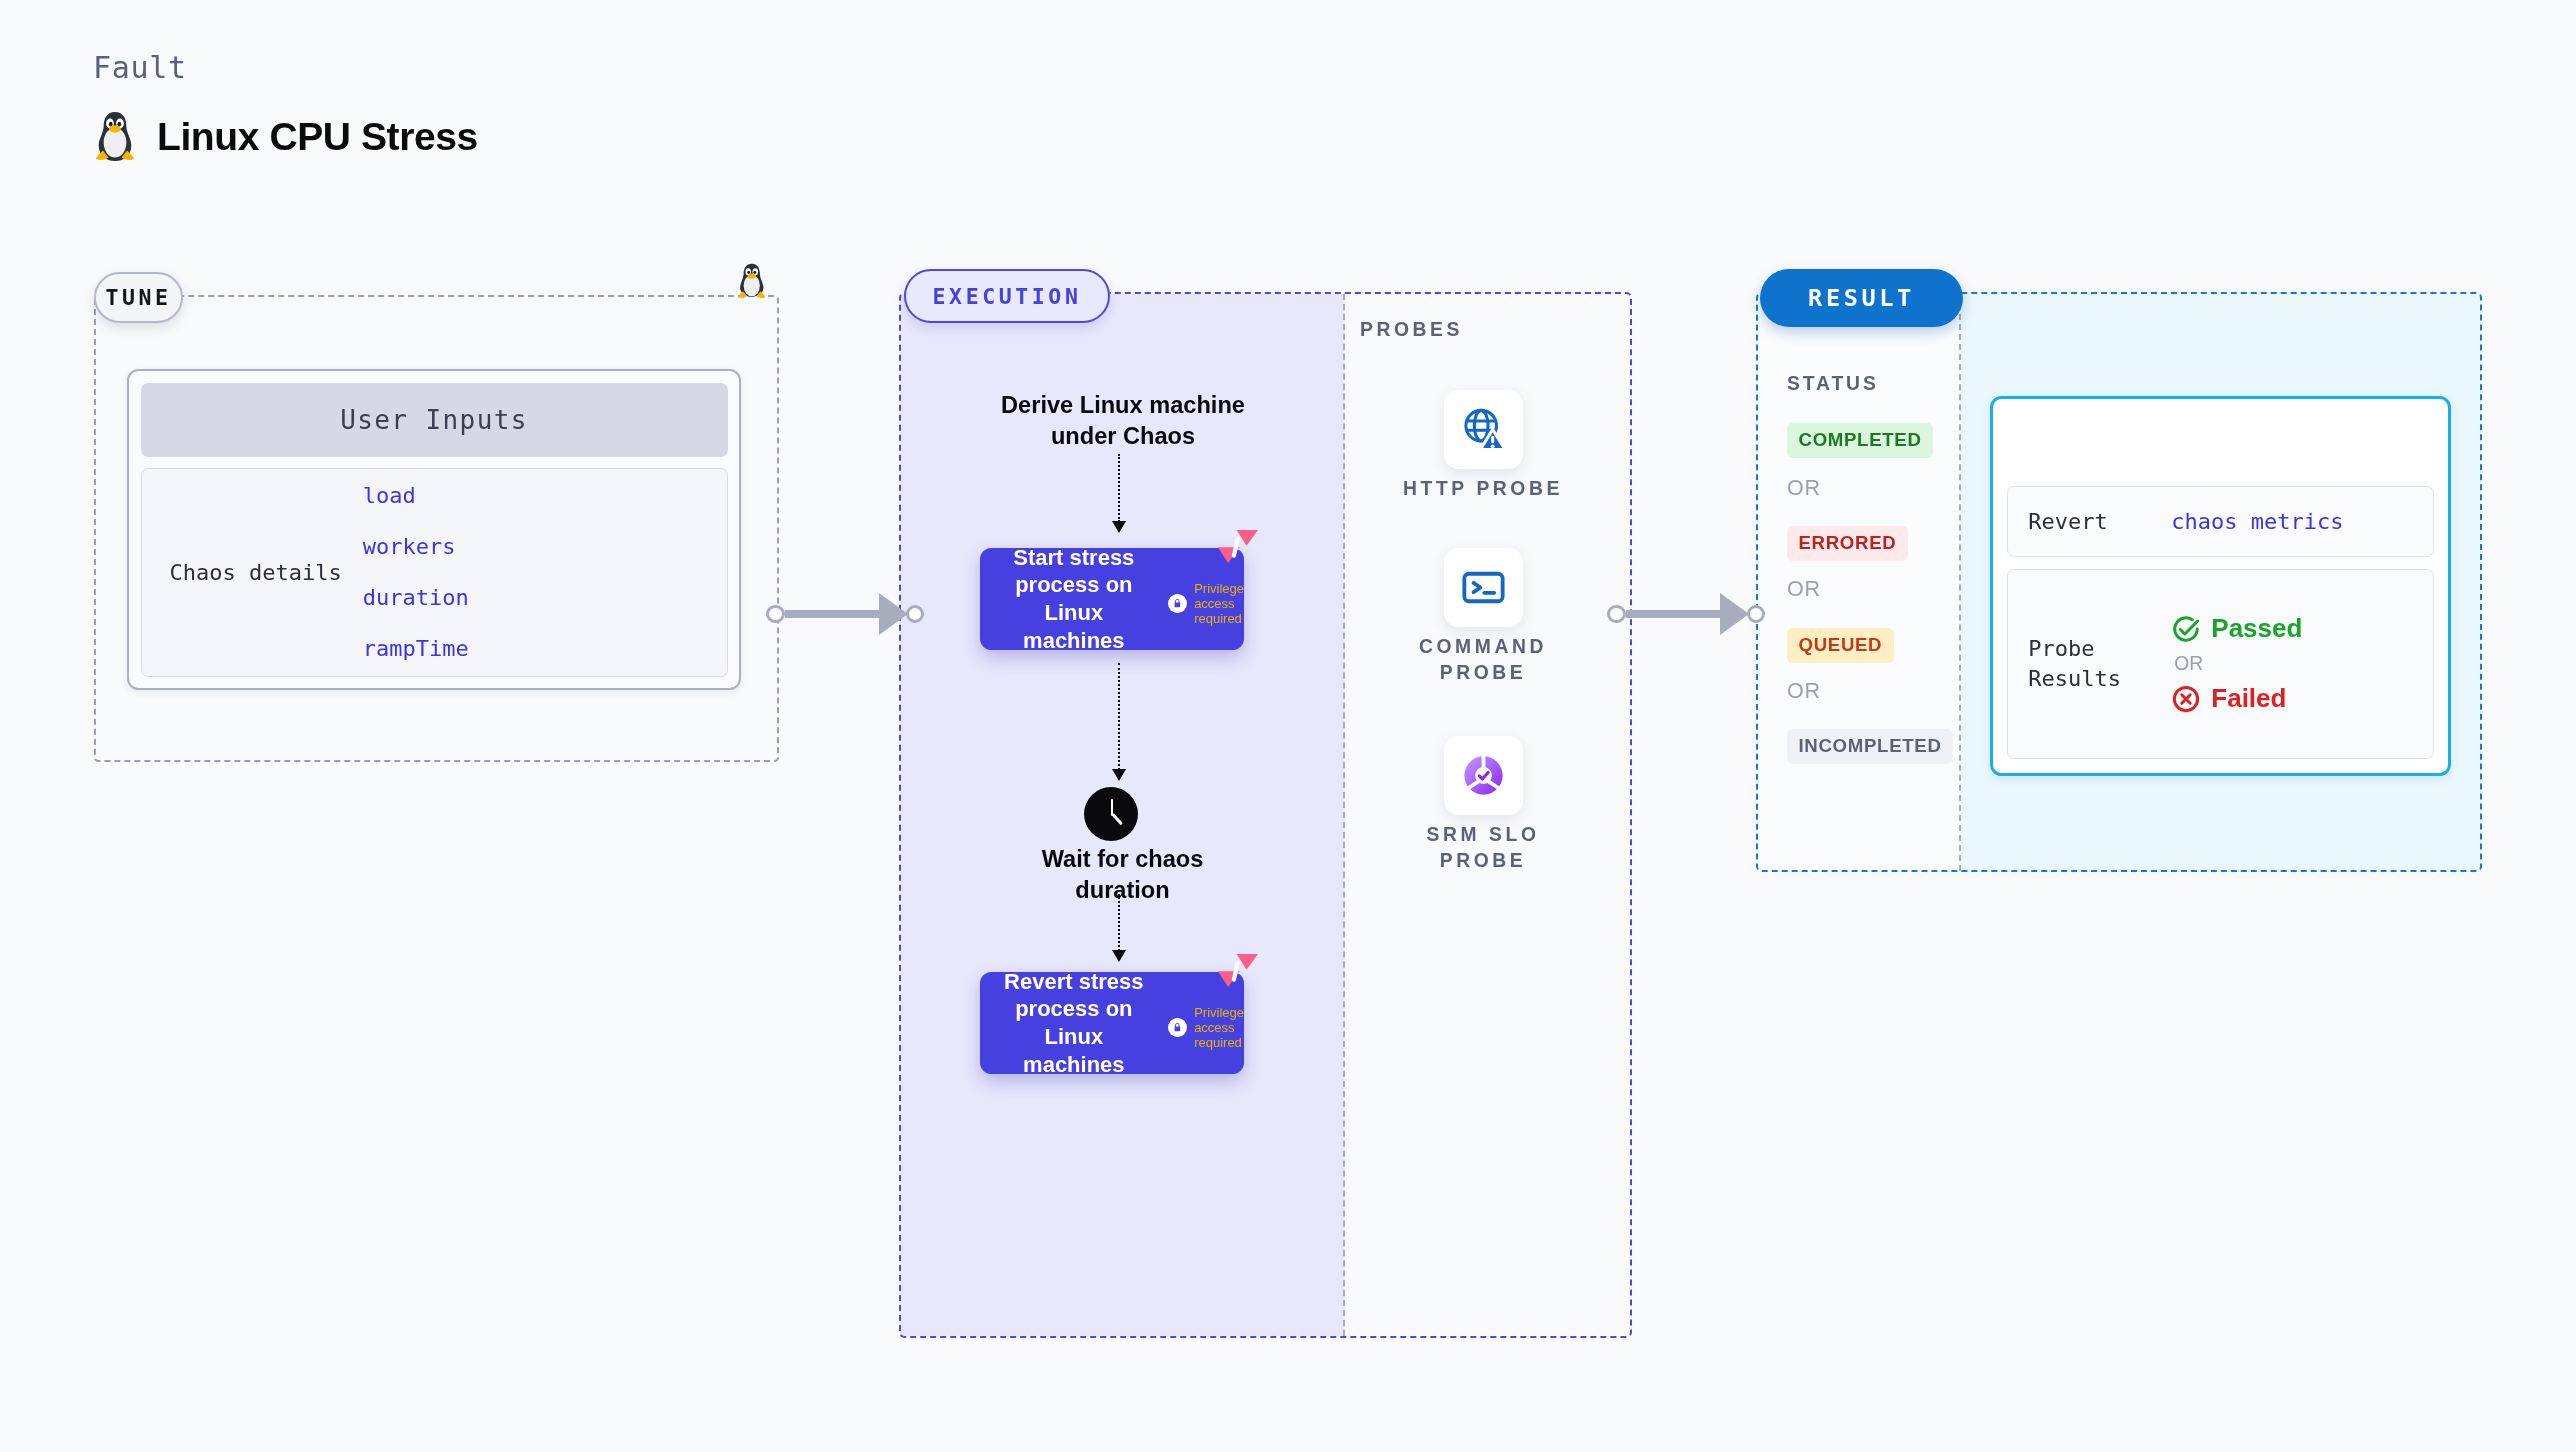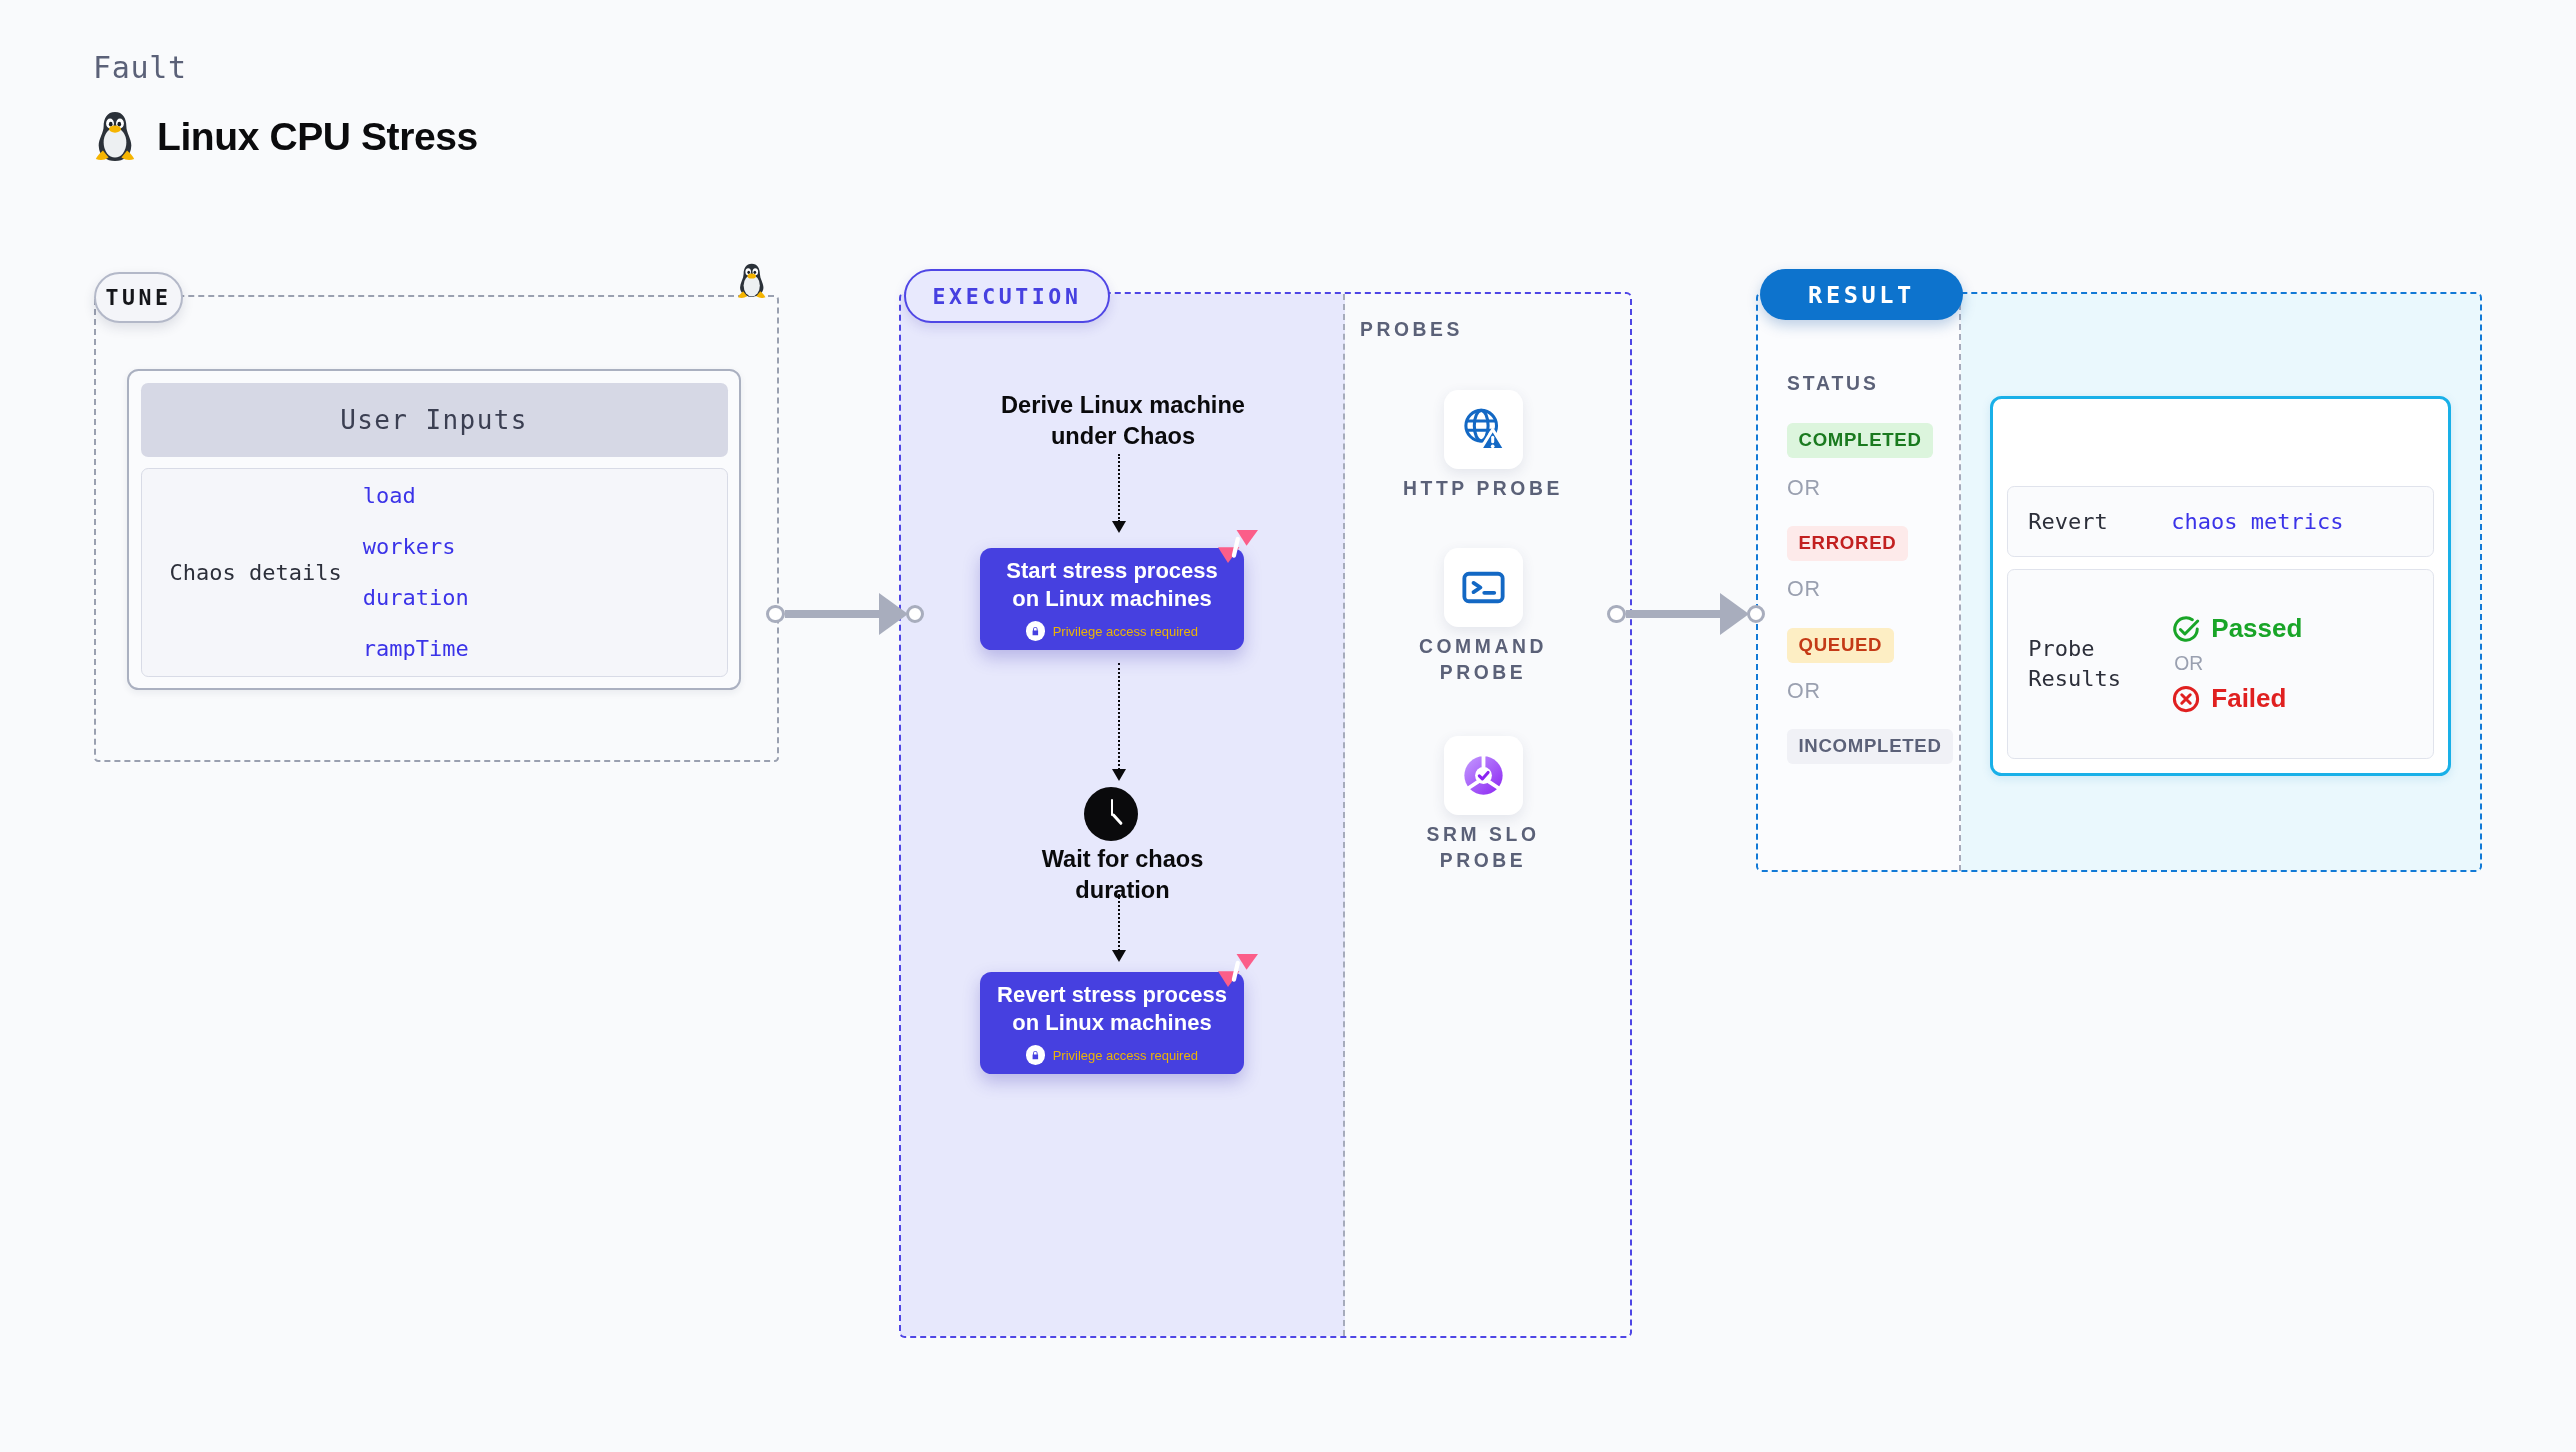--- a/index.html
+++ b/index.html
@@ -32,21 +32,21 @@
     left:94px;top:272px;width:85px;height:47px;
     background:#f4f5f9;border:2.1px solid #b3b8c8;color:#15161a;
     font-size:21.5px;box-shadow:0 5px 11.5px rgba(40,45,75,.13);
   }
   #execution-pill{
     left:904px;top:269px;width:202px;height:50px;
     background:#e8e9fd;border:2.9px solid #4f46e5;color:#4640e0;
     font-size:21.5px;box-shadow:0 5px 11.5px rgba(60,50,170,.15);
   }
   #result-pill{
-    left:1760px;top:269px;width:203px;height:51px;
+    left:1760px;top:269px;width:203px;height:58px;
     background:#0d73cd;border:none;color:#ffffff;
     font-size:23.6px;box-shadow:0 5.7px 13px rgba(10,80,160,.25);
   }
 
   
   #tune-panel{
     position:absolute;left:94px;top:295px;width:681px;height:463px;
     border:2.1px dashed #9aa0b0;border-radius:4.3px;background:transparent;
   }
   #tune-card{
@@ -94,21 +94,21 @@
   .flow-text{
     position:absolute;text-align:center;font-size:23.6px;font-weight:700;
     color:#0a0a0c;line-height:1.32;z-index:3;
   }
   #derive-text{left:969px;top:390px;width:308px;}
   #wait-text{left:997px;top:844px;width:251px;}
 
   .proc-box{
     position:absolute;background:#4640e0;border-radius:11.5px;
     box-shadow:0 7.2px 17px rgba(60,50,180,.28);z-index:4;
-    display:flex;flex-direction:column;align-items:center;justify-content:center;
+    display:flex;flex-direction:row;align-items:center;justify-content:center;
   }
   #start-box{left:980px;top:548px;width:264px;height:102px;}
   #revert-box{left:980px;top:972px;width:264px;height:102px;}
   .proc-title{
     color:#ffffff;font-size:22px;font-weight:700;text-align:center;
     line-height:1.26;padding:0 13px;
   }
   .proc-priv{
     display:flex;align-items:center;gap:7.2px;margin-top:8.6px;
     color:#eab308;font-size:13px;

